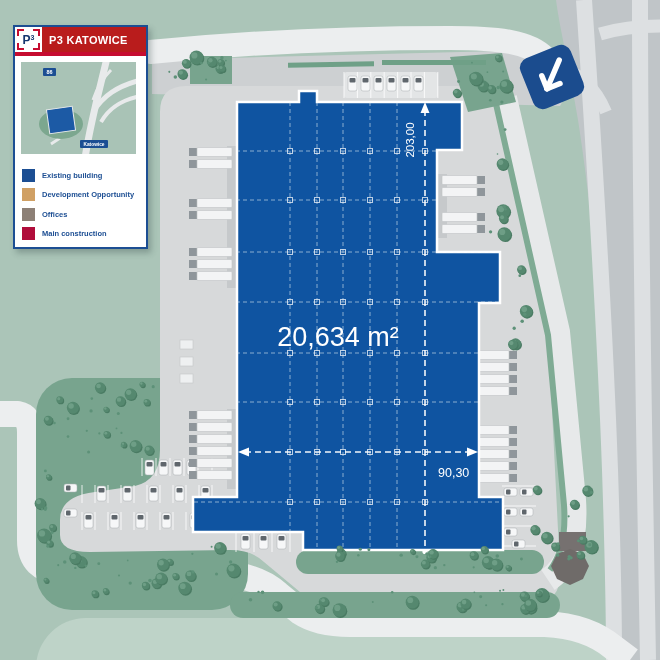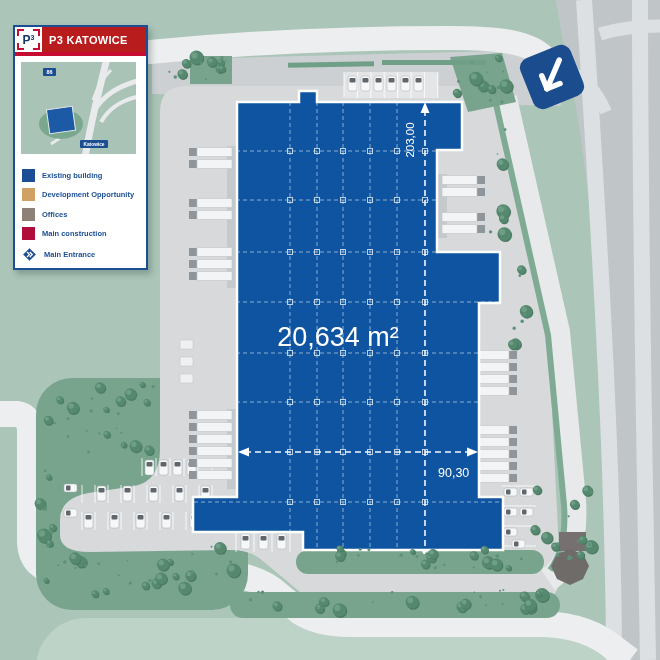--- a/index.html
+++ b/index.html
@@ -1060,23 +1060,15 @@
       <span class="legend-label">Development Opportunity</span>
     </div>
     <div class="legend-row">
       <span class="swatch" style="background: rgb(141, 128, 118);"></span>
       <span class="legend-label">Offices</span>
     </div>
     <div class="legend-row">
       <span class="swatch" style="background: rgb(176, 13, 59);"></span>
       <span class="legend-label">Main construction</span>
     </div>
-    <div class="legend-row">
-      <svg class="ent-icon" width="15" height="15" viewBox="0 0 15 15">
-        <rect x="3" y="3" width="9" height="9" transform="rotate(45 7.5 7.5)" fill="#1c4e93"></rect>
-        <path d="M5,5 L7.5,7.5 L5,10" stroke="#ffffff" stroke-width="1.3" fill="none"></path>
-        <path d="M7.8,5 L10.3,7.5 L7.8,10" stroke="#ffffff" stroke-width="1.3" fill="none"></path>
-      </svg>
-      <span class="legend-label">Main Entrance</span>
-    </div>
   </div>
 </div>
 </div>
 
 </body></html>

